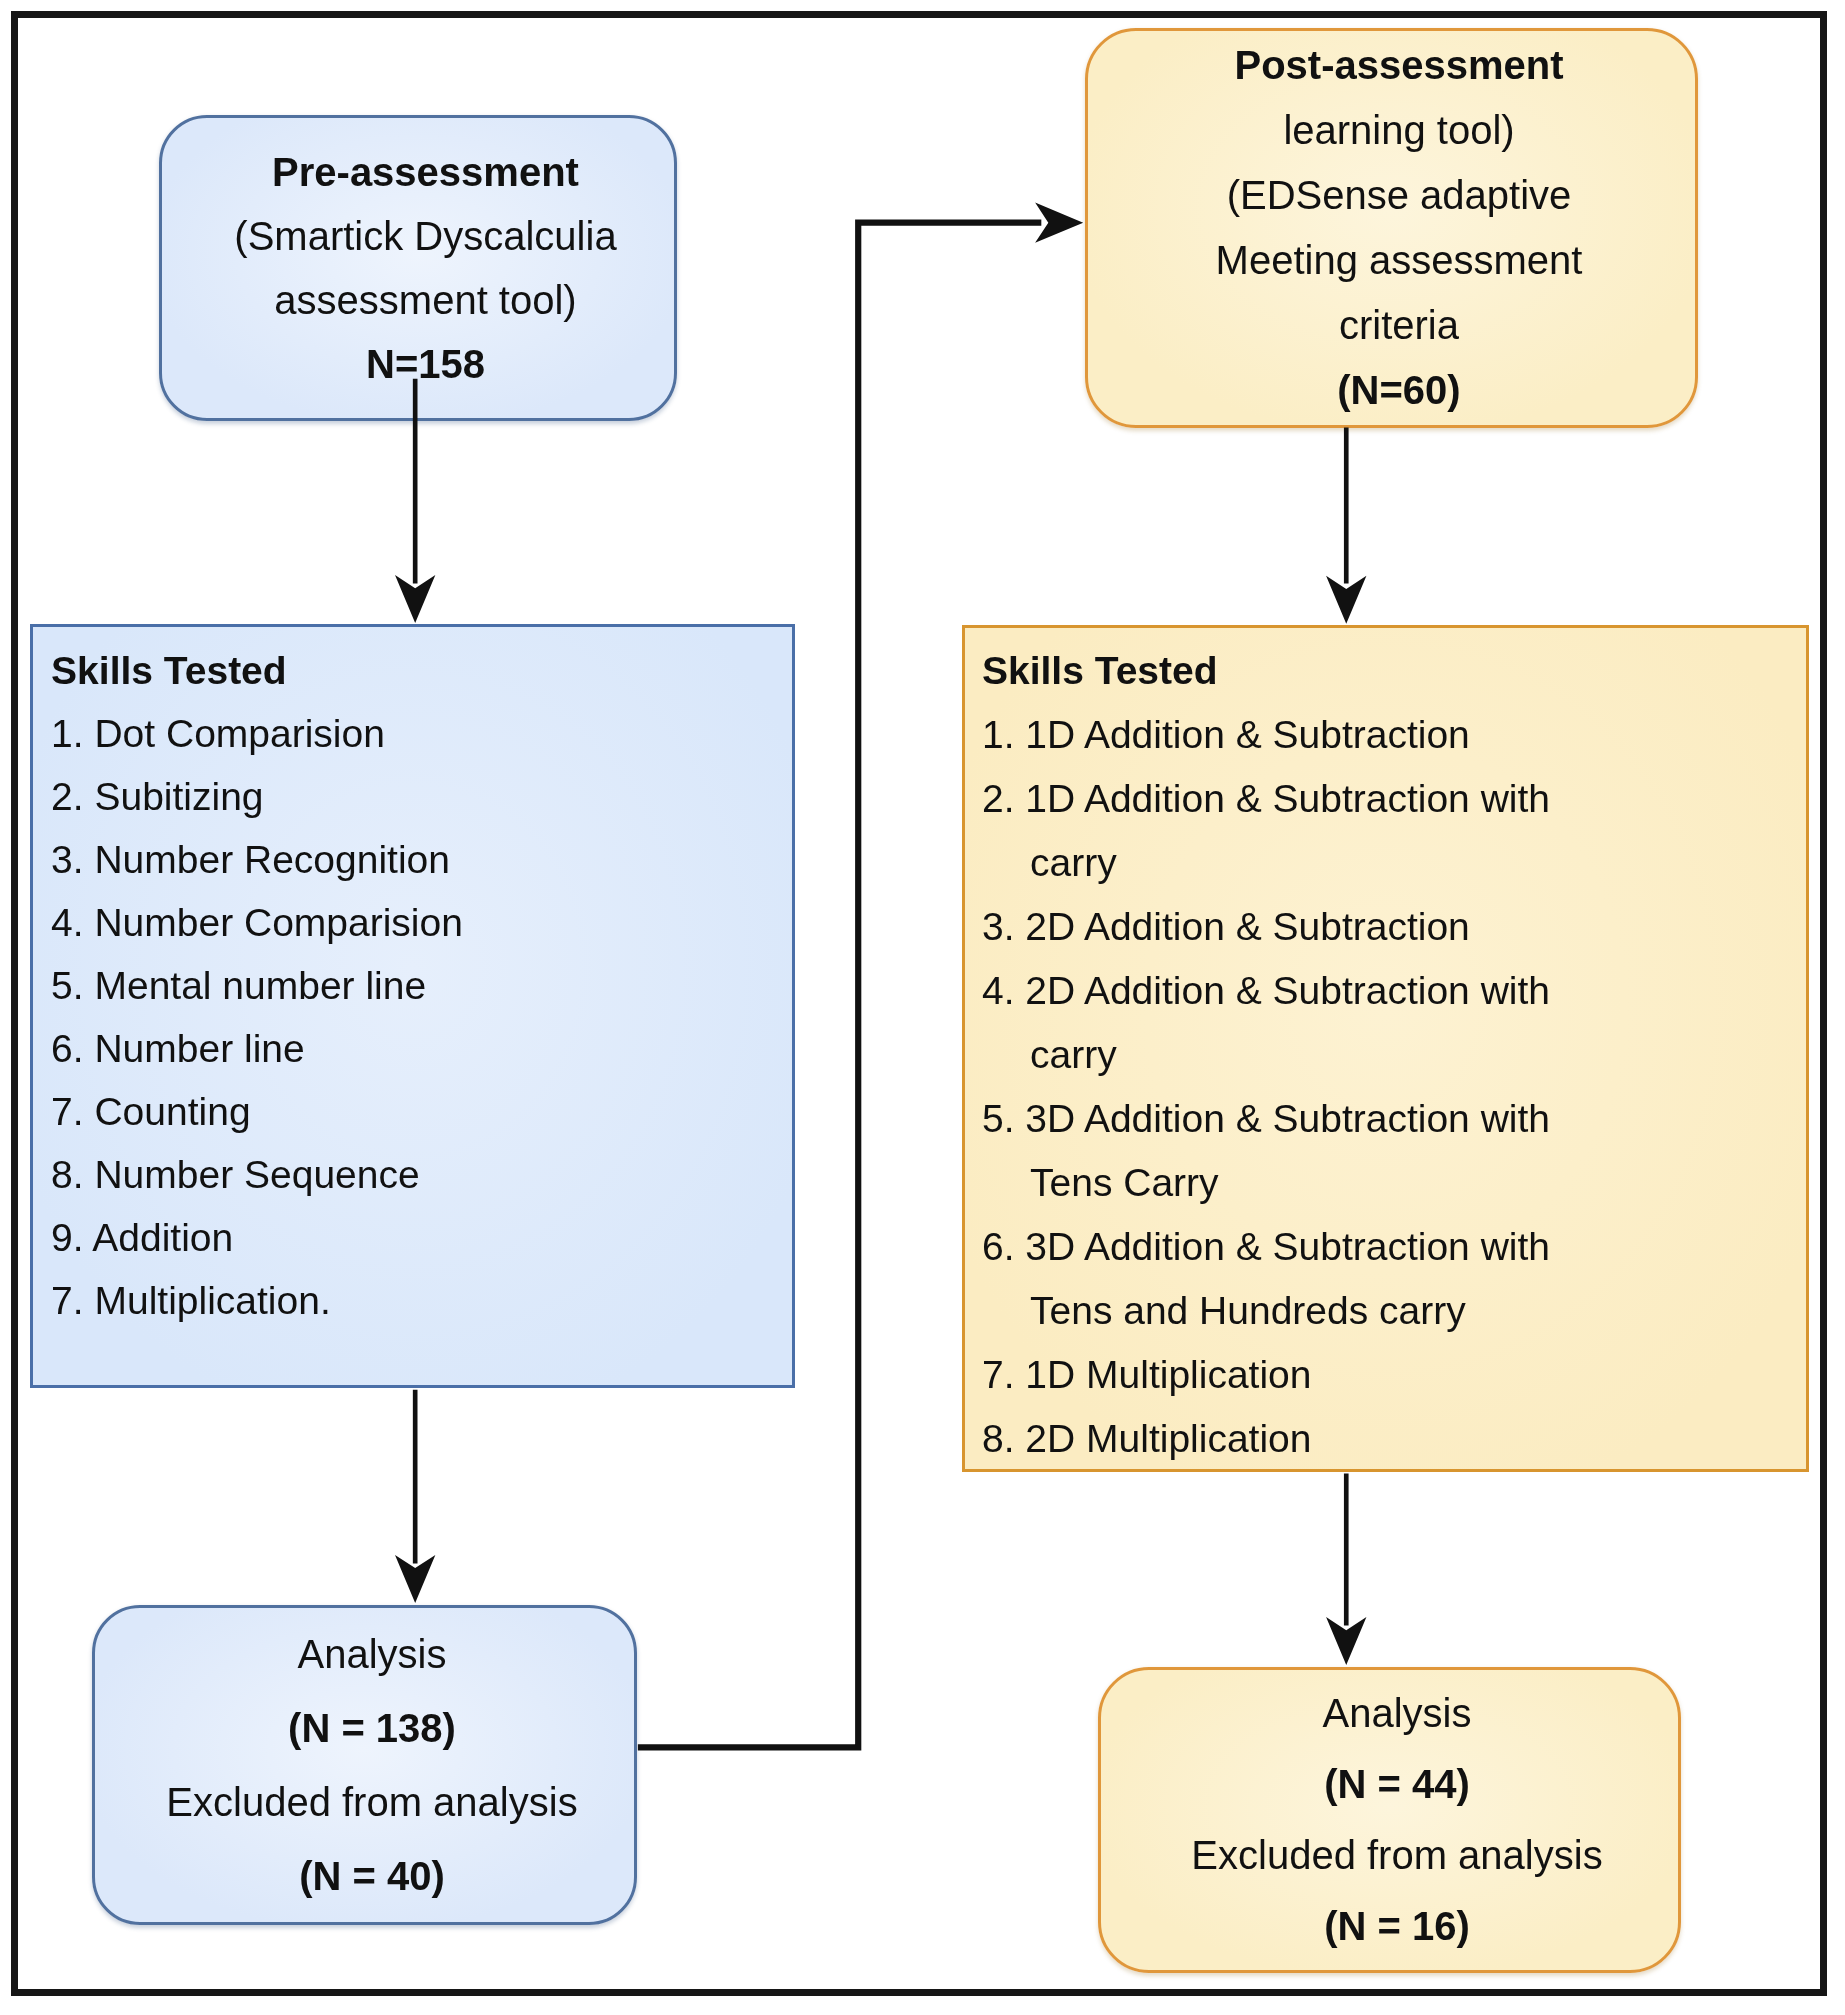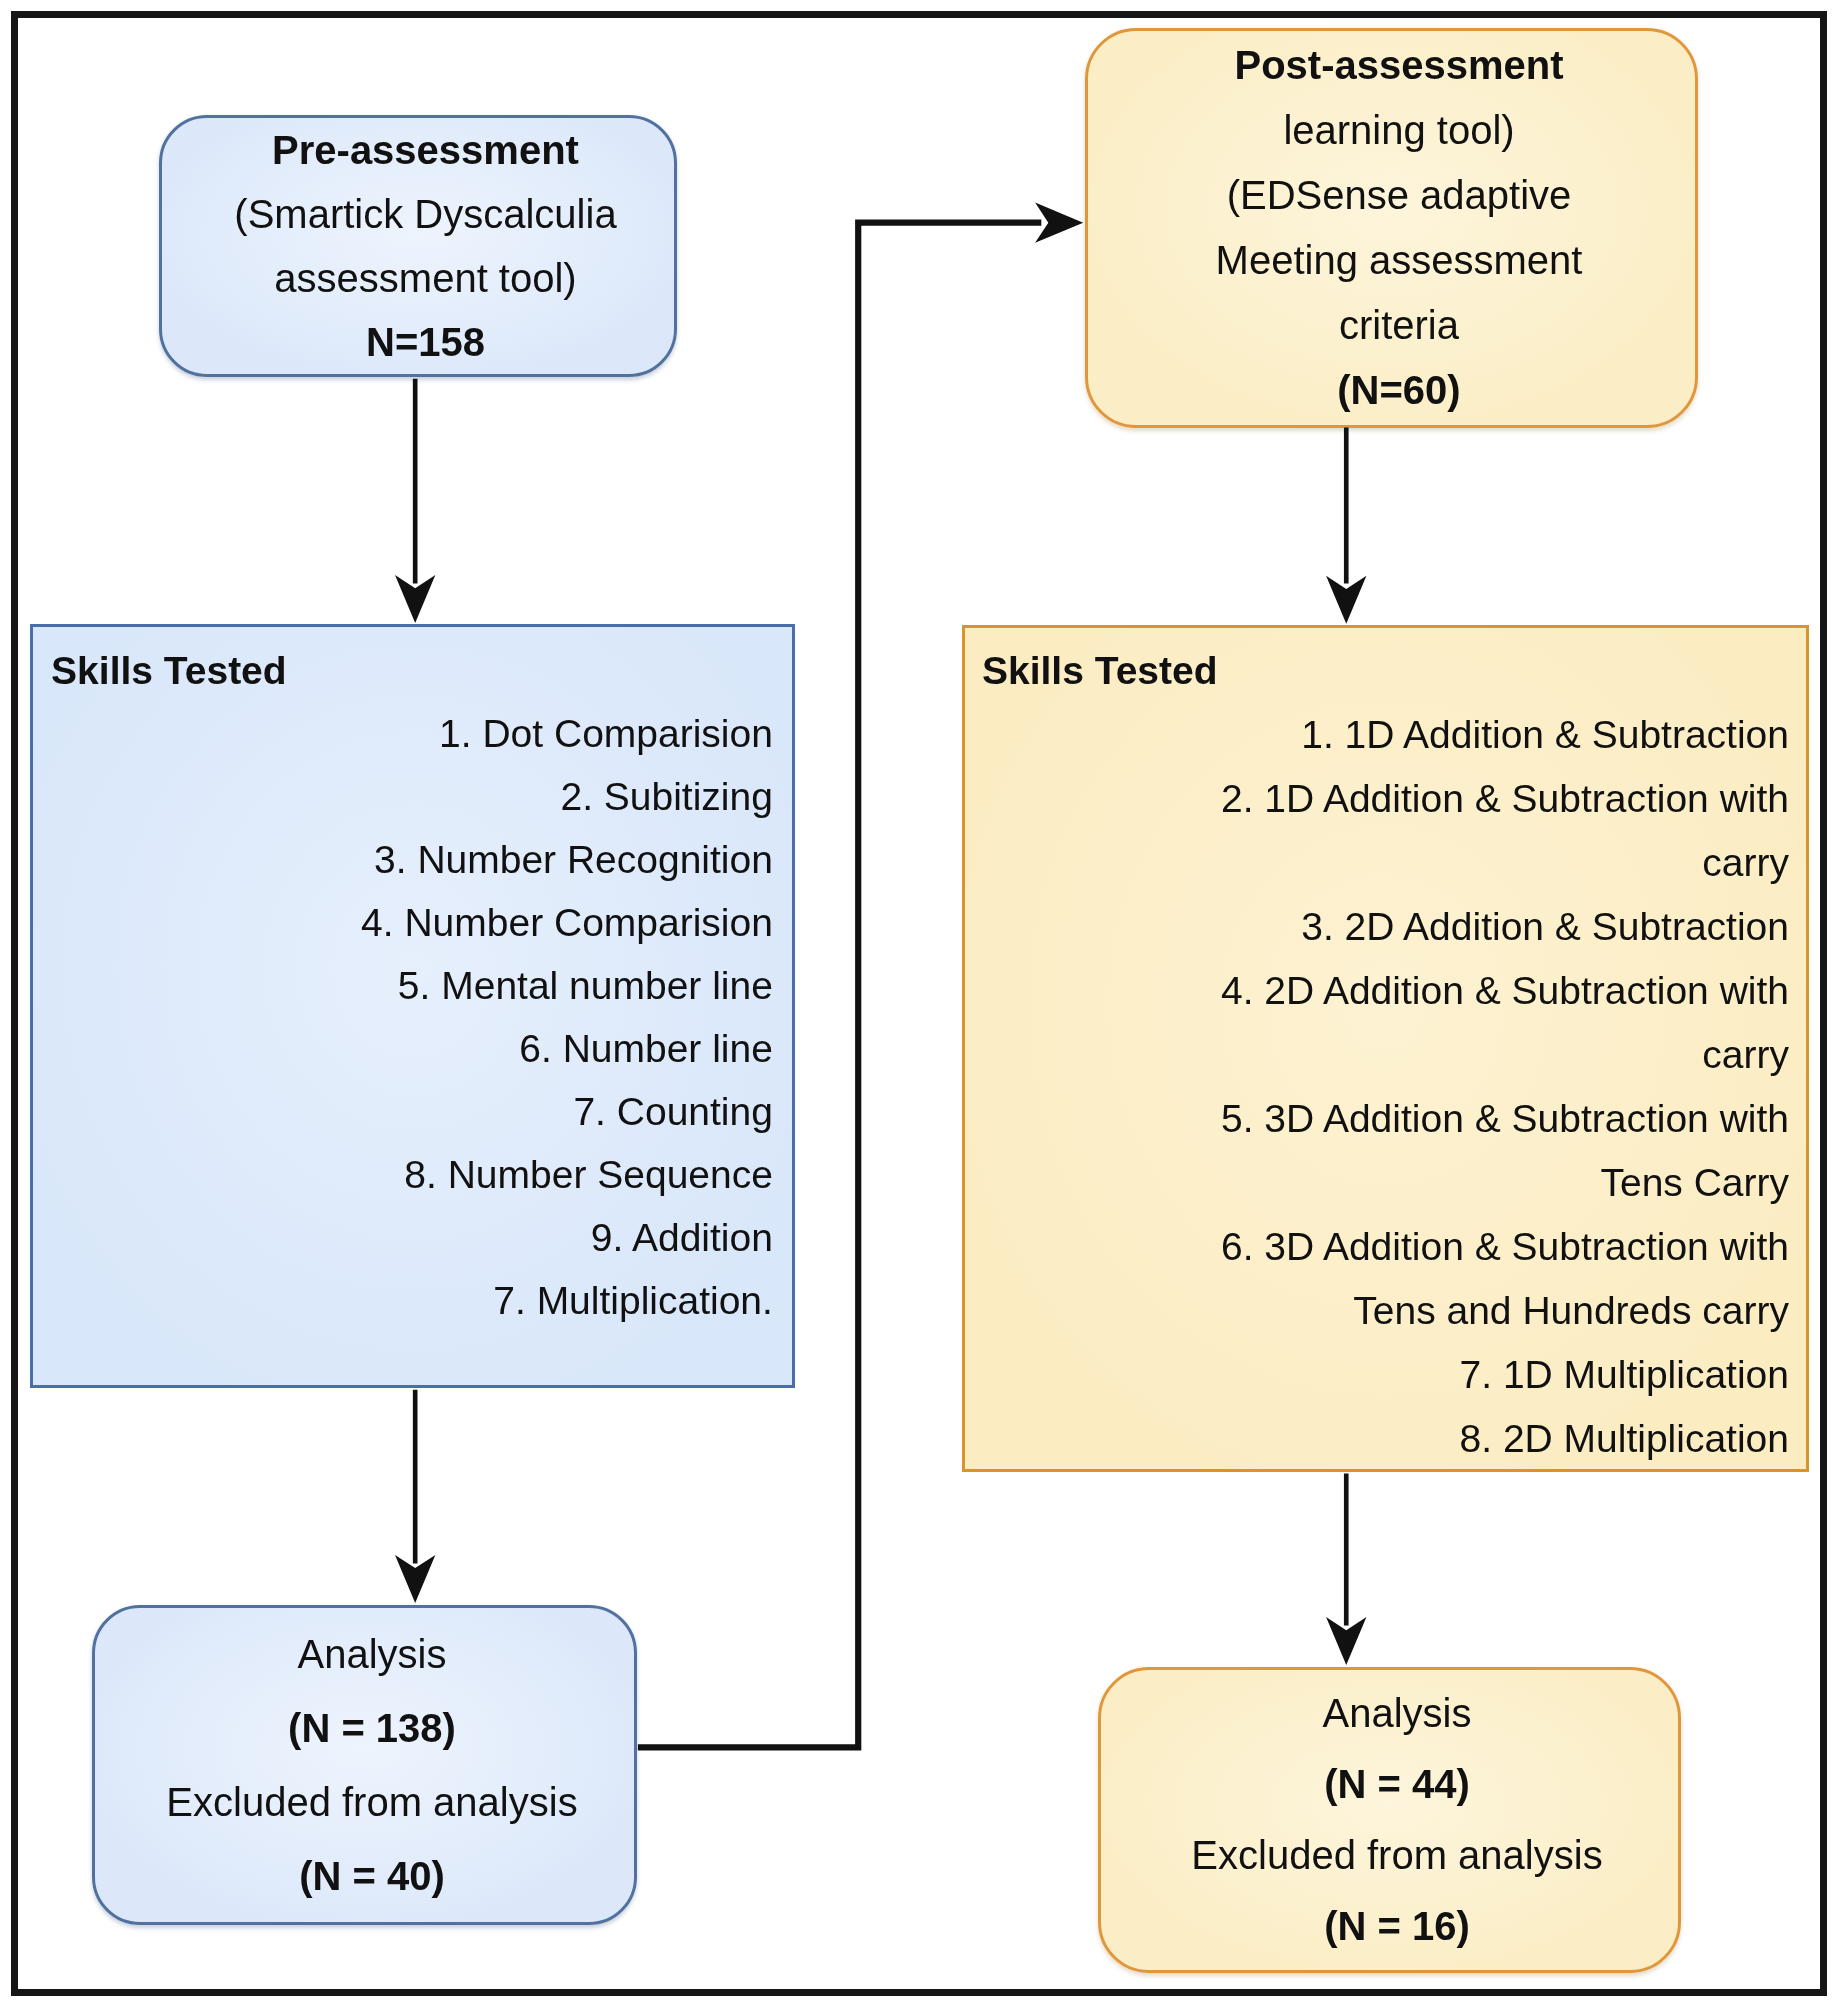--- a/index.html
+++ b/index.html
@@ -34,32 +34,31 @@
   }
   .blue-sq{
     background:radial-gradient(ellipse at 50% 45%, #e6effc 0%, #d9e7fa 80%);
     border:3.1px solid #4a6fa8;
   }
   .yellow-sq{
     background:radial-gradient(ellipse at 50% 45%, #fdf2d2 0%, #fbecc2 80%);
     border:3.1px solid #d8952f;
   }
   .center-text{display:flex;flex-direction:column;align-items:center;justify-content:center;text-align:center;padding-left:15px;}
-  .pre-box{left:159px;top:115px;width:518px;height:262px;font-size:40px;line-height:64px;justify-content:center;}
+  .pre-box{left:159px;top:115px;width:518px;height:306px;font-size:40px;line-height:64px;justify-content:center;}
   .post-box{left:1085px;top:28px;width:613px;height:400px;font-size:40px;line-height:65px;}
   .skills-left{left:29.5px;top:624px;width:765px;height:764px;padding:12.4px 18.6px;font-size:39px;line-height:63px;}
   .skills-right{left:962px;top:625px;width:847px;height:847px;padding:11px 17px;font-size:39px;line-height:64px;}
   .an-left{left:92px;top:1605px;width:545px;height:320px;font-size:40px;line-height:74px;}
   .an-right{left:1098px;top:1667px;width:583px;height:306px;font-size:40px;line-height:71px;}
   .b{font-weight:bold;}
   .skill-item{
     padding-left:48px;
     text-indent:-48px;
     white-space:pre-line;
-    text-align:right;
   }
   .arrows{position:absolute;left:0;top:0;pointer-events:none;}
 </style>
 </head>
 <body>
 
 <div class="stage">
 
   <div class="outer-border"></div>
 

